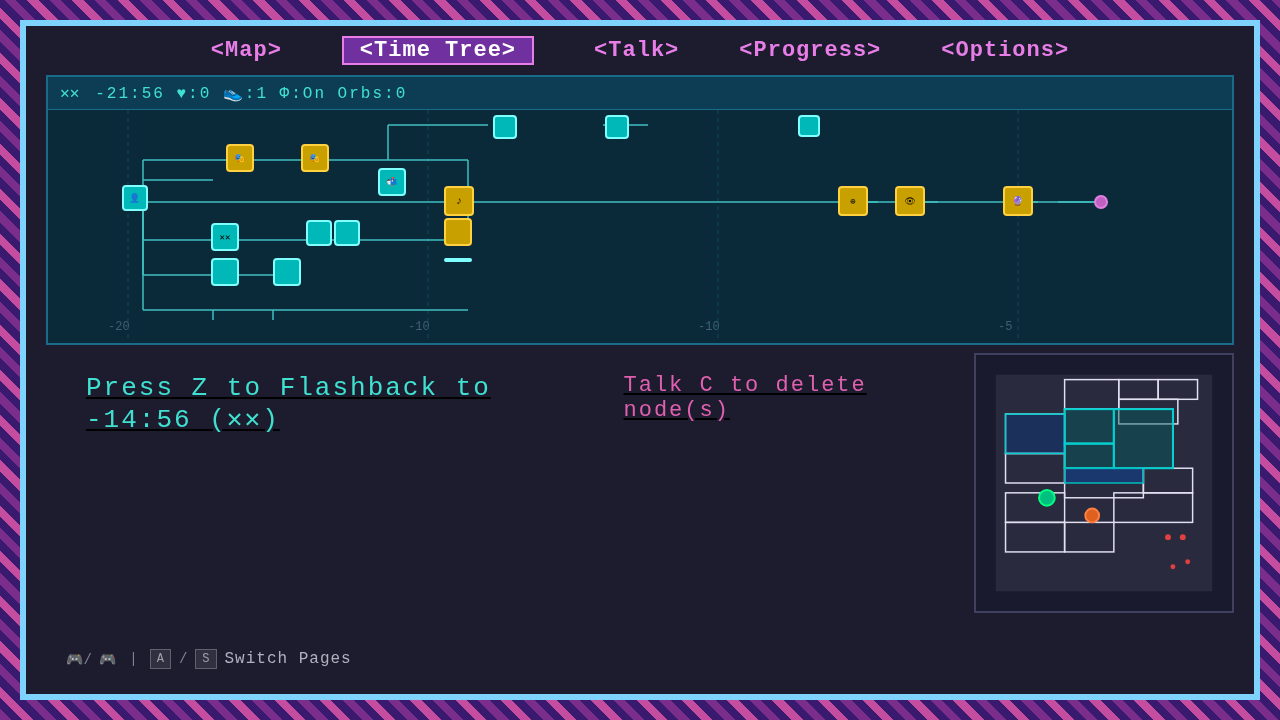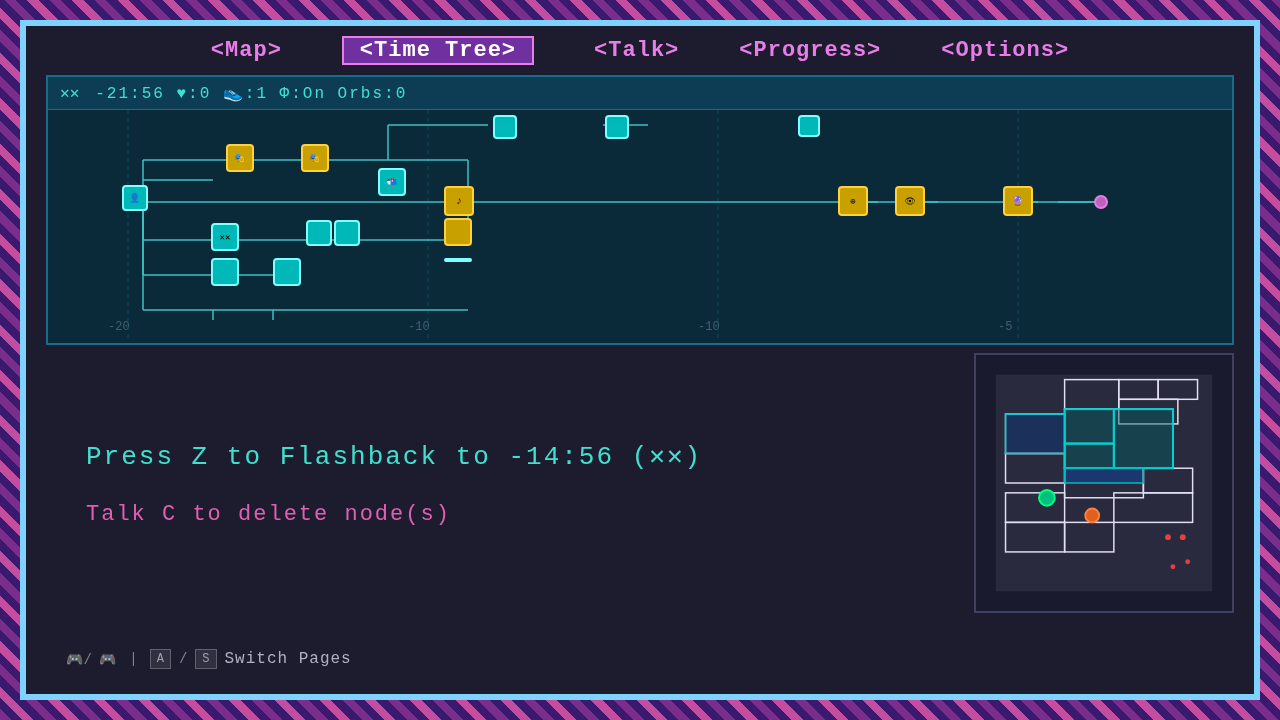--- a/index.html
+++ b/index.html
@@ -101,24 +101,24 @@
     .bottom-area {
       display: flex;
       margin: 8px 20px 0;
       gap: 10px;
       height: 260px;
     }
 
     .text-panel {
       flex: 1;
       display: flex;
-      flex-direction: column;
       justify-content: center;
       gap: 30px;
       padding: 20px 40px;
+      text-decoration: underline;
     }
 
     .flashback-text {
       color: #40e0d0;
       font-size: 26px;
       font-family: 'Courier New', monospace;
       letter-spacing: 2px;
       text-align: left;
     }
 

